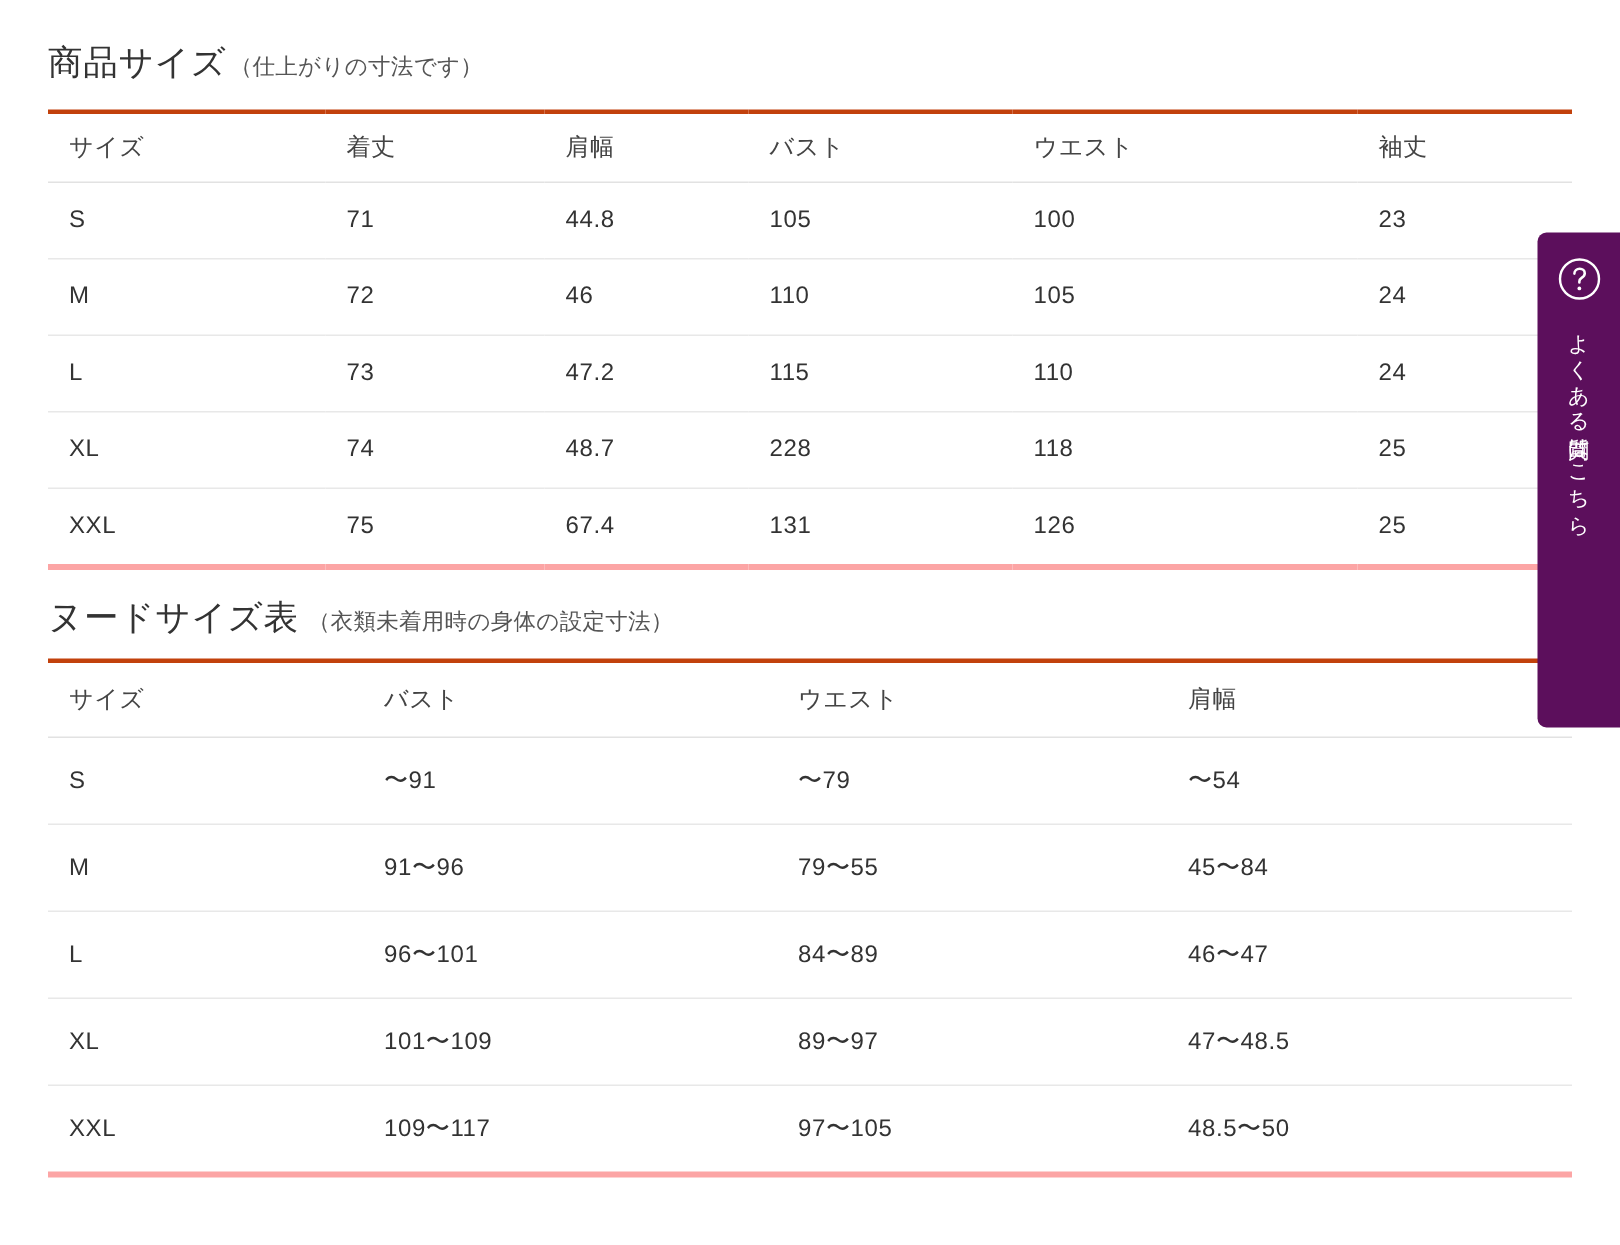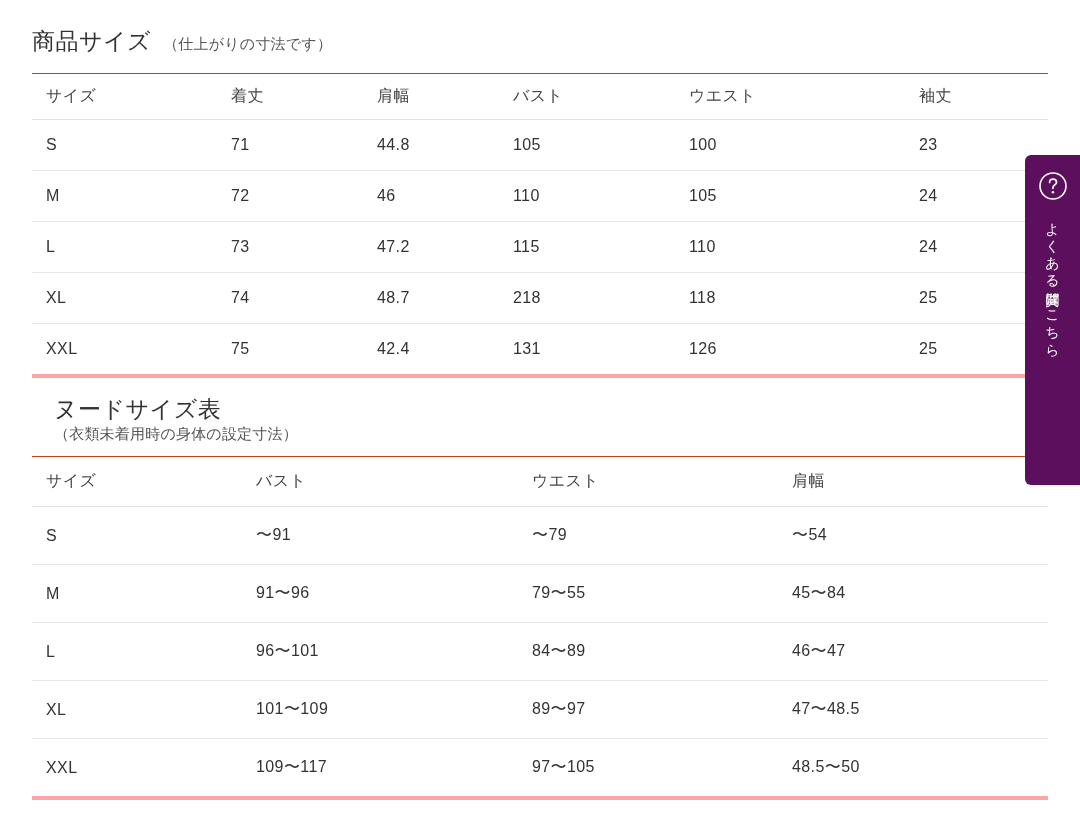--- a/index.html
+++ b/index.html
@@ -34,43 +34,43 @@
   }
   .section-heading .title {
     font-size: 23px;
     color: #333333;
     letter-spacing: 0.5px;
     font-weight: 400;
   }
   .section-heading .note {
     font-size: 15px;
     color: #555555;
-    margin-left: 12px;
+    margin-left: 2px;
     letter-spacing: 0.2px;
   }
   .heading-1 { margin: 0 0 16px 0; }
-  .heading-2 { margin: 16px 0 12px 0; flex-direction: column; }
-  .heading-2 .note { margin-left: 22px; }
+  .heading-2 { margin: 16px 0 12px 0; }
+  .heading-2 .note { margin-left: 6px; }
 
   
   table {
     width: 1016px;
     border-collapse: collapse;
     table-layout: fixed;
   }
   thead th {
     font-weight: 400;
     font-size: 16px;
     color: #444444;
     text-align: left;
     padding: 12px 0 12px 14px;
     border-bottom: 1px solid #e2e2e2;
     letter-spacing: 0.4px;
   }
-  thead tr { border-top: 1px solid #c2410c; }
+  thead tr { border-top: 3px solid #c2410c; }
   tbody td {
     font-size: 16px;
     color: #333333;
     text-align: left;
     padding: 16px 0 16px 14px;
     border-bottom: 1px solid #e8e8e8;
     letter-spacing: 0.4px;
   }
   tbody tr:last-child td { border-bottom: 4px solid #fca5a5; }
 
@@ -174,28 +174,28 @@
         <td>73</td>
         <td>47.2</td>
         <td>115</td>
         <td>110</td>
         <td>24</td>
       </tr>
       <tr>
         <td>XL</td>
         <td>74</td>
         <td>48.7</td>
-        <td>218</td>
+        <td>228</td>
         <td>118</td>
         <td>25</td>
       </tr>
       <tr>
         <td>XXL</td>
         <td>75</td>
-        <td>42.4</td>
+        <td>67.4</td>
         <td>131</td>
         <td>126</td>
         <td>25</td>
       </tr>
     </tbody>
   </table>
 
   <div class="section-heading heading-2">
     <span class="title">ヌードサイズ表</span>
     <span class="note">（衣類未着用時の身体の設定寸法）</span>

